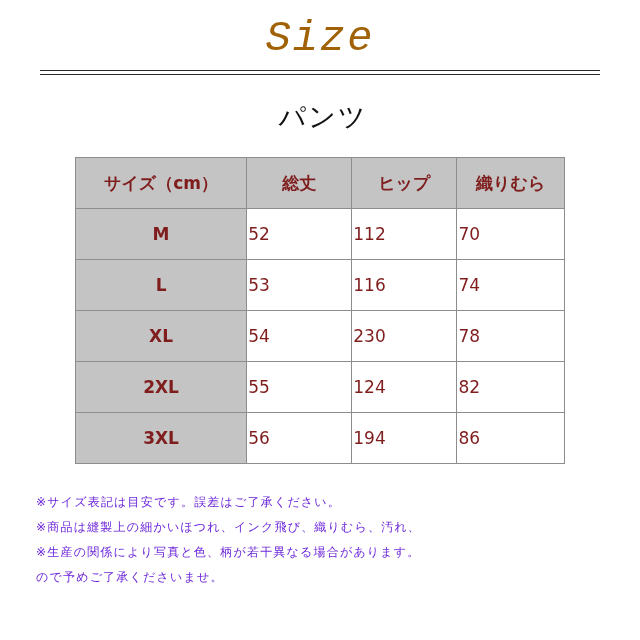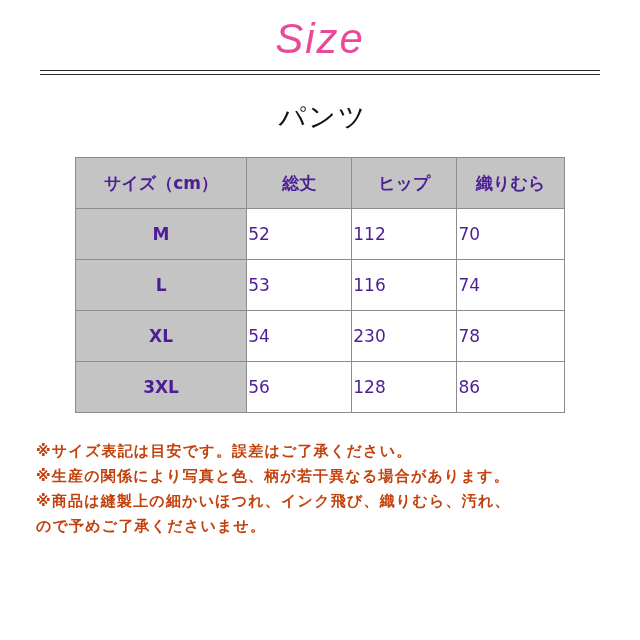--- a/index.html
+++ b/index.html
@@ -18,25 +18,25 @@
     position: relative;
     width: 640px;
     height: 640px;
     box-sizing: border-box;
   }
   .title-block {
     text-align: center;
     padding-top: 18px;
   }
   .title-word {
-    font-family: Liberation Sans, sans-serif;
+    font-family: Liberation Mono, monospace;
     font-style: italic;
     font-size: 42px;
     letter-spacing: 2px;
-    color: #ec4899;
+    color: #a16207;
     line-height: 1.0;
   }
   .title-rules {
     width: 560px;
     margin: 10px auto 0 auto;
   }
   .rule {
     height: 1px;
     background: #2b2b2b;
   }
@@ -59,21 +59,21 @@
   table.size-table {
     border-collapse: collapse;
     width: 100%;
     table-layout: fixed;
   }
   table.size-table th,
   table.size-table td {
     border: 1px solid #8d8d8d;
     font-size: 17px;
     height: 48px;
-    color: #4c1d95;
+    color: #7f1d1d;
     font-family: "DejaVu Sans", sans-serif;
   }
   table.size-table thead th {
     background: #c4c4c4;
     font-weight: bold;
     font-size: 17px;
     letter-spacing: 0px;
   }
   table.size-table tbody th {
     background: #c4c4c4;
@@ -89,27 +89,26 @@
   col.c-b { width: 21.5%; }
   col.c-c { width: 22%; }
 
   .notes {
     margin: 26px auto 0 auto;
     width: 580px;
     padding-left: 6px;
     box-sizing: border-box;
   }
   .note-line {
-    font-size: 15px;
+    font-size: 12px;
     line-height: 25px;
     letter-spacing: 1.2px;
-    color: #c2410c;
+    color: #6d28d9;
     font-family: "DejaVu Sans", sans-serif;
     white-space: nowrap;
-    font-weight: bold;
   }
 </style>
 </head>
 <body>
 
 <div class="page">
 
   <div class="title-block">
     <div class="title-word">Size</div>
     <div class="title-rules">
@@ -149,29 +148,35 @@
           <td>116</td>
           <td>74</td>
         </tr>
         <tr>
           <th>XL</th>
           <td>54</td>
           <td>230</td>
           <td>78</td>
         </tr>
         <tr>
+          <th>2XL</th>
+          <td>55</td>
+          <td>124</td>
+          <td>82</td>
+        </tr>
+        <tr>
           <th>3XL</th>
           <td>56</td>
-          <td>128</td>
+          <td>194</td>
           <td>86</td>
         </tr>
       </tbody>
     </table>
   </div>
 
   <div class="notes">
     <div class="note-line">※サイズ表記は目安です。誤差はご了承ください。</div>
+    <div class="note-line">※商品は縫製上の細かいほつれ、インク飛び、織りむら、汚れ、</div>
     <div class="note-line">※生産の関係により写真と色、柄が若干異なる場合があります。</div>
-    <div class="note-line">※商品は縫製上の細かいほつれ、インク飛び、織りむら、汚れ、</div>
     <div class="note-line">ので予めご了承くださいませ。</div>
   </div>
 
 </div>
 
 </body></html>

